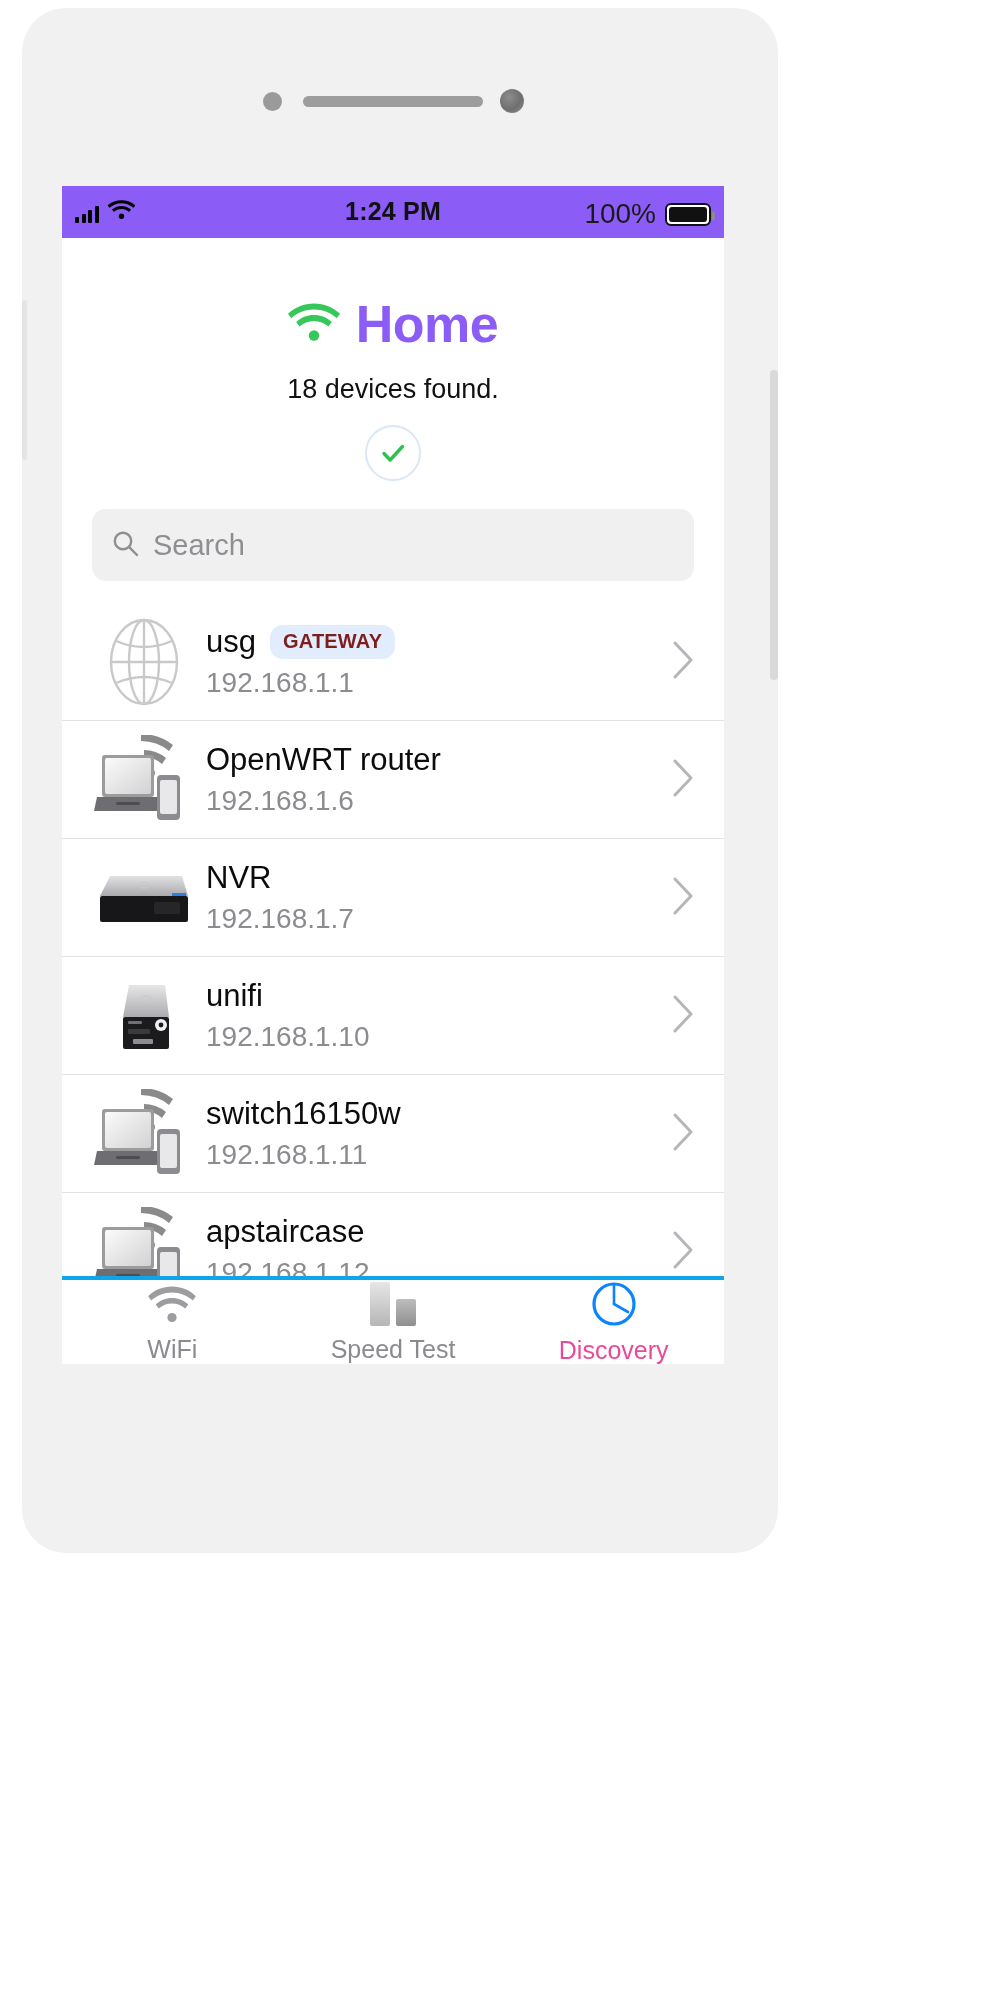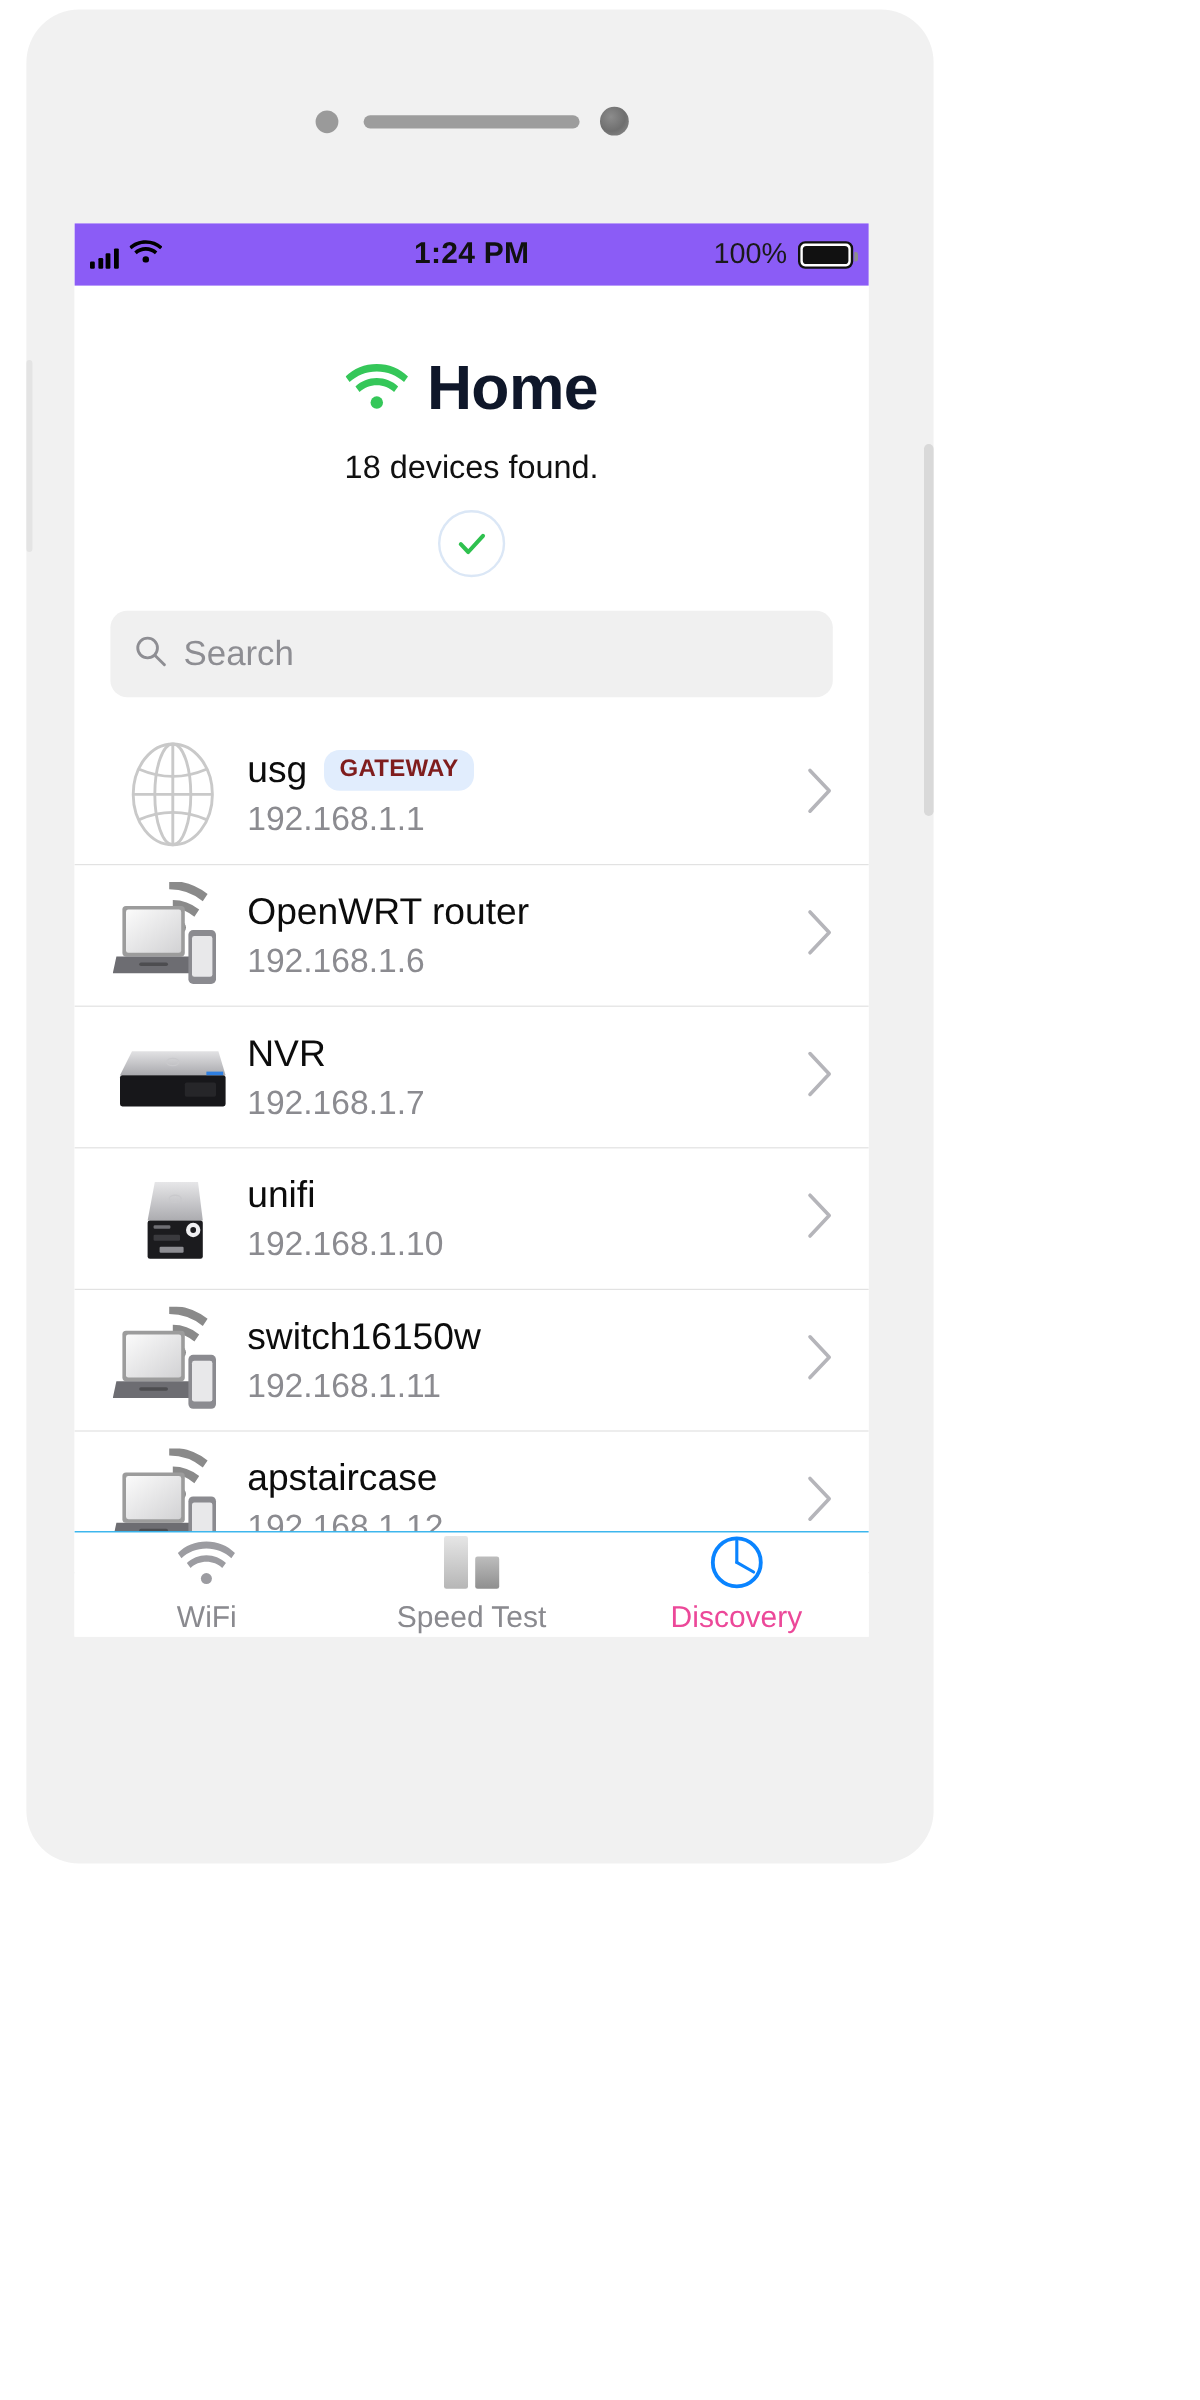--- a/index.html
+++ b/index.html
@@ -95,21 +95,21 @@
     font-size: 25px;
     font-weight: bold;
     color: #111;
     letter-spacing: 0.2px;
   }
   .sb-right {
     position: absolute;
     right: 13px; top: 12px;
     display: flex; align-items: center; gap: 9px;
   }
-  .sb-pct { font-size: 24px; color: #1a1a1a; }
+  .sb-pct { font-size: 28px; color: #1a1a1a; }
   .battery {
     position: relative;
     width: 46px; height: 23px;
     border: 2px solid #111;
     border-radius: 6px;
     background: #fff;
     padding: 2px;
   }
   .battery::after {
     content: "";
@@ -128,21 +128,21 @@
 
   
   .header { padding-top: 60px; text-align: center; }
   .title-row {
     display: flex; align-items: center; justify-content: center; gap: 16px;
   }
   .wifi-green { display: block; }
   .app-title {
     font-size: 52px;
     font-weight: bold;
-    color: #0f172a;
+    color: #8b5cf6;
     letter-spacing: -0.5px;
     line-height: 1;
   }
   .devices-found {
     margin-top: 24px;
     font-size: 27px;
     color: #111;
   }
   .check-circle {
     margin: 20px auto 0;
@@ -204,21 +204,21 @@
     color: #8b8b90;
   }
   .chevron { width: 26px; min-width: 26px; }
 
   
   .tab-bar {
     position: absolute;
     left: 0; right: 0; bottom: 0;
     height: 88px;
     background: #fff;
-    border-top: 1px solid #0ea5e9;
+    border-top: 4px solid #0ea5e9;
     display: flex;
   }
   .tab {
     flex: 1;
     display: flex; flex-direction: column;
     align-items: center; justify-content: center;
     gap: 8px;
   }
   .tab-label { font-size: 25px; color: #8a8a8f; }
   .tab.active .tab-label { color: #ec4899; }

